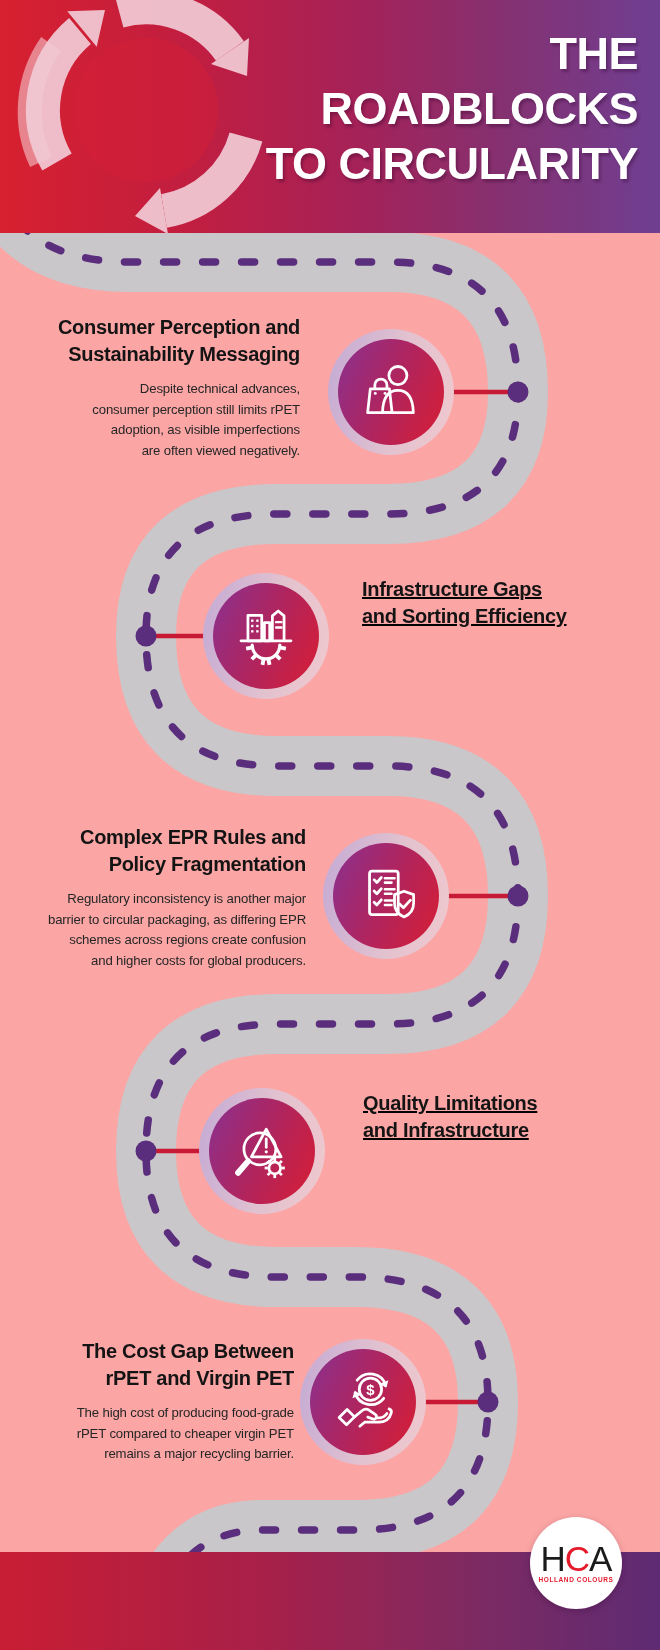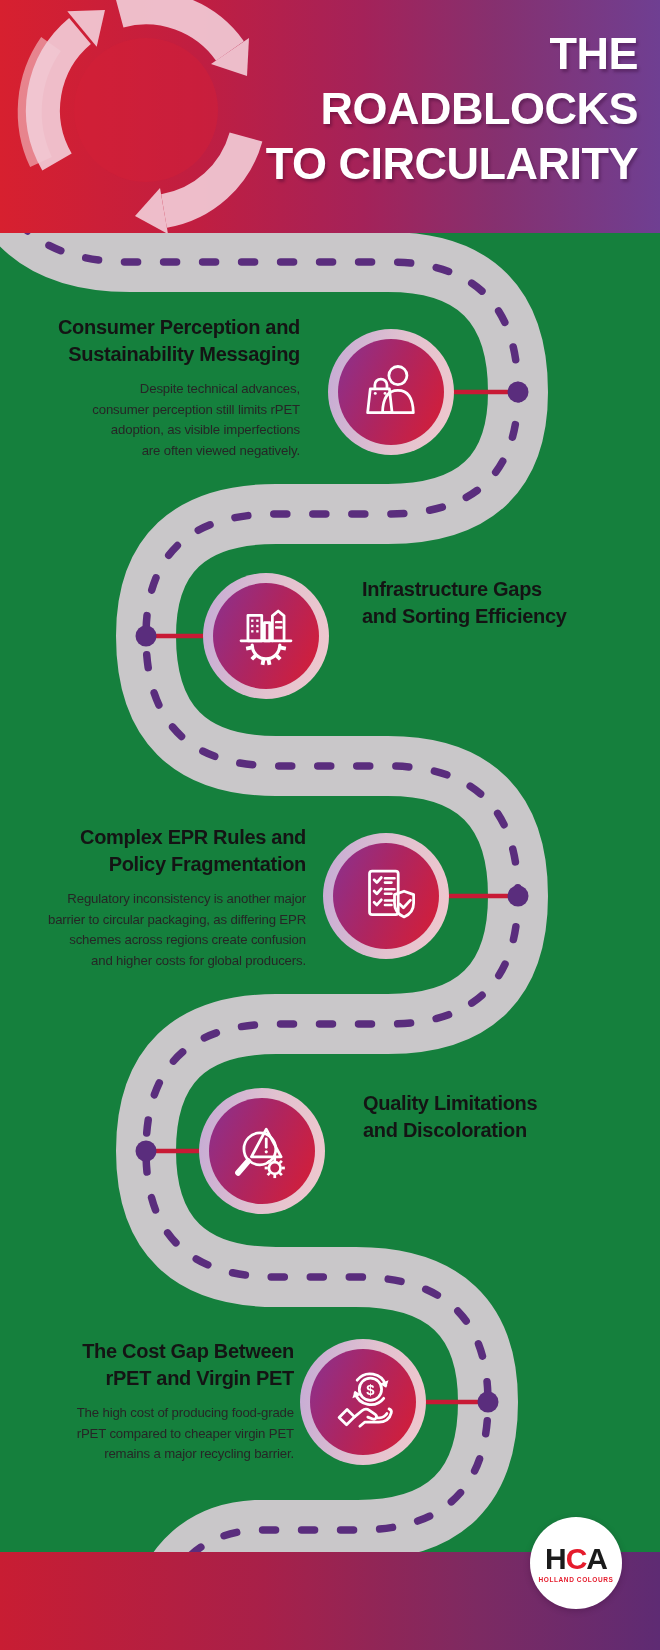--- a/index.html
+++ b/index.html
@@ -1,16 +1,16 @@
 <!DOCTYPE html>
 <html><head>
 <meta charset="utf-8">
 <style>
   html,body{margin:0;padding:0;background:#e8e8e8;}
-  .page{position:relative;width:660px;height:1650px;background:#15803d;overflow:hidden;
+  .page{position:relative;width:660px;height:1650px;background:#fca5a5;overflow:hidden;
         font-family:"Liberation Sans","DejaVu Sans",sans-serif;margin:0 auto;}
 
   
   .road-svg{position:absolute;left:0;top:0;z-index:1;}
 
   
   .header{position:absolute;left:0;top:0;width:660px;height:233px;z-index:2;
           background:linear-gradient(90deg,#d7202f 0%,#c01e41 30%,#a42259 55%,#86306f 75%,#6f3f92 100%);
           overflow:hidden;}
   .header-motif{position:absolute;left:0;top:0;}
@@ -19,40 +19,40 @@
                 white-space:pre-line;text-shadow:2px 3px 3px rgba(45,0,40,0.32);}
 
   
   .footer{position:absolute;left:0;top:1552px;width:660px;height:98px;z-index:2;
           background:linear-gradient(90deg,#c81d33 0%,#a82049 40%,#7d2a62 72%,#5e2b73 100%);}
 
   
   .logo{position:absolute;left:530px;top:1517px;width:92px;height:92px;border-radius:50%;
         background:#ffffff;z-index:3;display:flex;flex-direction:column;align-items:center;
         justify-content:center;box-shadow:0 2px 6px rgba(40,0,40,0.25);}
-  .logo-text{font-size:30px;font-weight:bold;letter-spacing:-1px;line-height:30px;color:#1b1b1b;text-align:right;}
+  .logo-text{font-size:35px;font-weight:normal;letter-spacing:-1px;line-height:30px;color:#1b1b1b;text-align:right;}
   .logo-text .c-red{color:#e51b2c;}
   .logo-sub{font-size:6.5px;color:#e51b2c;letter-spacing:0.6px;margin-top:2px;font-weight:bold;}
 
   
   .halo{position:absolute;width:126px;height:126px;border-radius:50%;z-index:3;
         background:linear-gradient(100deg,#c4aad5 0%,#e2c2cf 55%,#f0c8ce 100%);}
   .bubble{position:absolute;left:10px;top:10px;width:106px;height:106px;border-radius:50%;
           background:linear-gradient(115deg,#8a3190 0%,#ae2560 48%,#d81d33 100%);
           display:flex;align-items:center;justify-content:center;}
   .icon{width:68px;height:68px;}
   .icon *{vector-effect:none;}
 
   .mtext{position:absolute;z-index:3;}
   .mtext .mtitle{font-size:20px;line-height:27px;font-weight:bold;color:#141414;
                  letter-spacing:-0.3px;white-space:pre-line;}
   .mtext .mbody{font-size:13.2px;line-height:20.5px;color:#262626;letter-spacing:-0.15px;
                 margin-top:11px;white-space:pre-line;}
   .align-right{text-align:right;}
-  .align-left{text-align:left;}
+  .align-left{text-align:left;text-decoration:underline;}
 </style>
 </head>
 <body>
 
 <div class="page">
 
   <svg class="road-svg" width="660" height="1650" viewBox="0 0 660 1650">
     <path d="M 18 222 Q 55 262 130 262 L 388 262 Q 518 262 518 392 Q 518 514 388 514
              L 276 514 Q 146 514 146 636 Q 146 766 276 766 L 388 766 Q 518 766 518 896
              Q 518 1024 388 1024 L 276 1024 Q 146 1024 146 1151 Q 146 1277 276 1277
@@ -192,21 +192,21 @@
           <path d="M37.5 48 L34.5 48"></path>
             <path d="M39.4 43.4 L37.3 41.3"></path>
           <path d="M44 41.5 L44 38.5"></path>
             <path d="M48.6 43.4 L50.7 41.3"></path>
         </g>
       </svg>
     </div>
   </div>
   <div class="mtext align-left" style="left:363px;top:1090px;width:290px;">
     <div class="mtitle">Quality Limitations
-and Discoloration</div>
+and Infrastructure</div>
   </div>
 
   <div class="halo" style="left:300px;top:1339px;">
     <div class="bubble">
       <svg class="icon" viewBox="0 0 64 64" fill="none" stroke="#ffffff" stroke-width="2.6" stroke-linecap="round" stroke-linejoin="round">
         <circle cx="39" cy="20" r="10.5"></circle>
         <text x="39" y="25.2" text-anchor="middle" font-size="14" font-weight="bold" fill="#ffffff" stroke="none" font-family="'Liberation Sans','DejaVu Sans',sans-serif">$</text>
         <path d="M26.5 11.5 A15.5 15.5 0 0 1 53.5 16.5"></path>
         <path d="M56 11.5 L53.8 18.6 L47.5 14.8 Z" fill="#ffffff" stroke="none"></path>
         <path d="M51.5 28.5 A15.5 15.5 0 0 1 24.5 23.5"></path>

